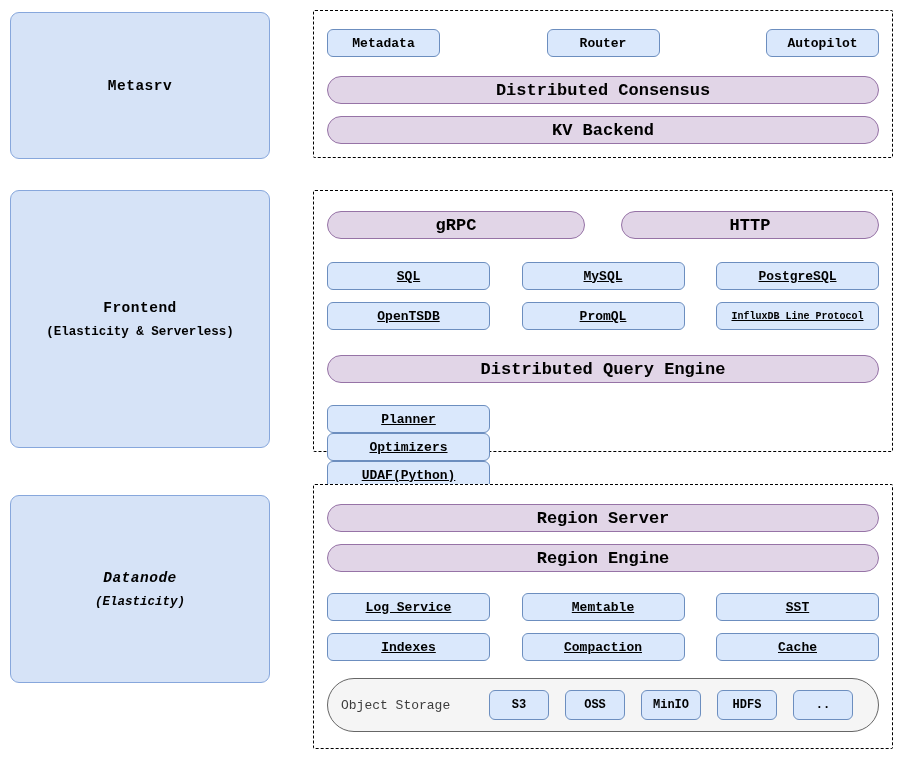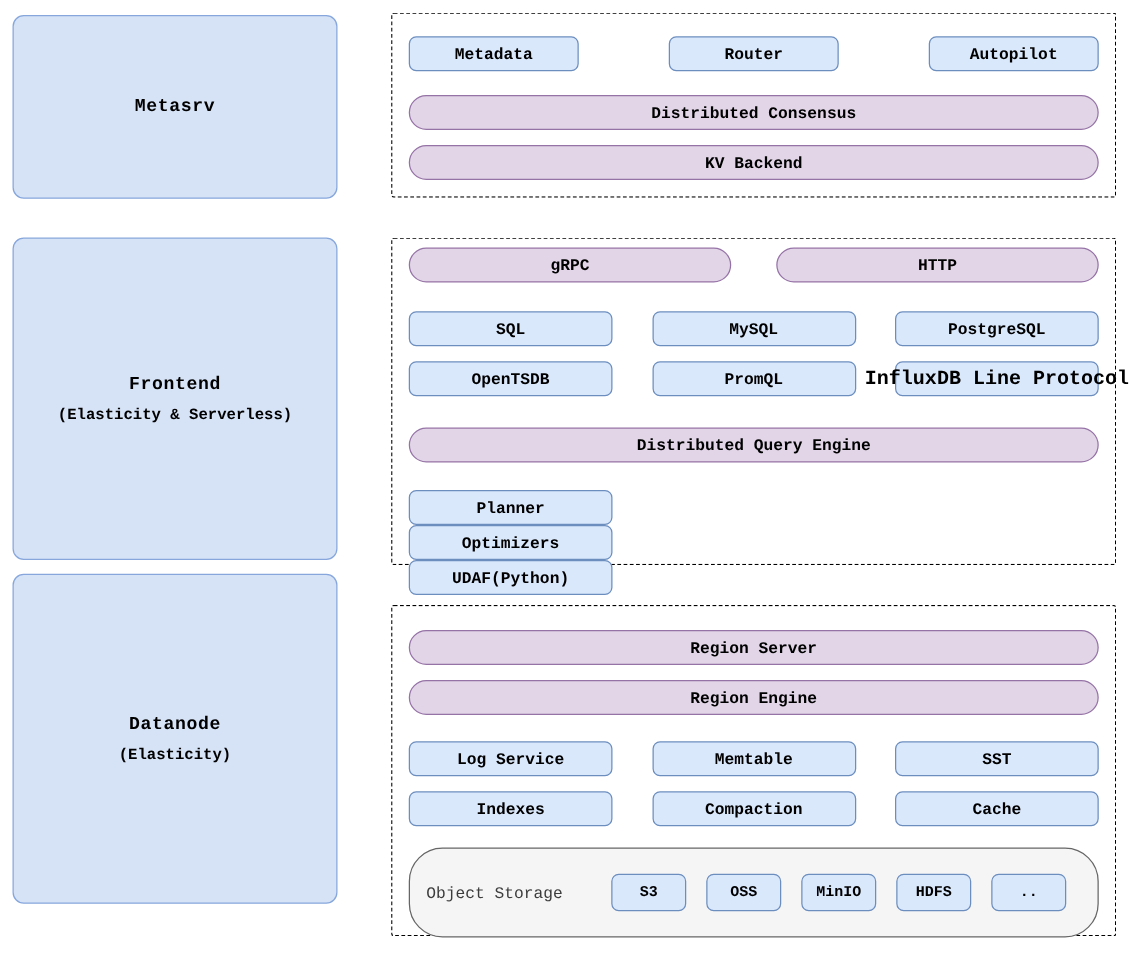--- a/index.html
+++ b/index.html
@@ -27,21 +27,21 @@
     align-items: center;
     justify-content: center;
     gap: 9px;
     text-align: center;
   }
   .bigbox .title { font-weight: bold; font-size: 14.5px; letter-spacing: 0.5px; }
   .bigbox .subtitle { font-weight: bold; font-size: 12.5px; }
 
   #metasrv-box  { top: 12px;  height: 147px; }
   #frontend-box { top: 190px; height: 258px; }
-  #datanode-box { top: 459px; height: 264px; }
+  #datanode-box { top: 495px; height: 188px; font-style: italic; }
 
   
   .panel {
     position: absolute;
     left: 313px;
     width: 580px;
     border: 1px dashed #000000;
     border-radius: 2px;
     background: #ffffff;
     padding: 0 13px;
@@ -67,47 +67,47 @@
   .pill {
     background: #e1d5e7;
     border: 1px solid #9673a6;
     border-radius: 14.5px;
     height: 28px;
     width: 100%;
     display: flex;
     align-items: center;
     justify-content: center;
     font-weight: bold;
-    font-size: 13px;
+    font-size: 17px;
   }
 
-  .w126 { width: 136px; }
-  .w162 { width: 163px; }
+  .w126 { width: 113px; }
+  .w162 { width: 163px; text-decoration: underline; }
   .pill.half { width: 258px; }
-  .small-text { font-size: 16px; }
+  .small-text { font-size: 10px; }
 
   
   #metasrv-panel .row-services { margin-top: 18px; }
   #metasrv-panel .pill-consensus { margin-top: 19px; }
   #metasrv-panel .pill-kv { margin-top: 12px; }
 
-  #frontend-panel .row-protocols { margin-top: 7px; }
+  #frontend-panel .row-protocols { margin-top: 20px; }
   #frontend-panel .row-sql { margin-top: 23px; }
   #frontend-panel .row-tsdb { margin-top: 12px; }
   #frontend-panel .pill-engine { margin-top: 25px; }
   #frontend-panel .row-engine-parts { margin-top: 22px; flex-direction: column; }
 
   #datanode-panel .pill-region-server { margin-top: 19px; }
   #datanode-panel .pill-region-engine { margin-top: 12px; }
   #datanode-panel .row-storage-parts { margin-top: 21px; }
   #datanode-panel .row-storage-parts2 { margin-top: 12px; }
 
   .storage {
     margin-top: 17px;
-    height: 72px;
+    height: 54px;
     background: #f5f5f5;
     border: 1px solid #666666;
     border-radius: 27px;
     display: flex;
     align-items: center;
     justify-content: space-between;
     padding: 0 25px 0 13px;
   }
   .storage-label { font-size: 13px; color: #3c3c3c; white-space: nowrap; }
   .providers { display: flex; gap: 16px; }

